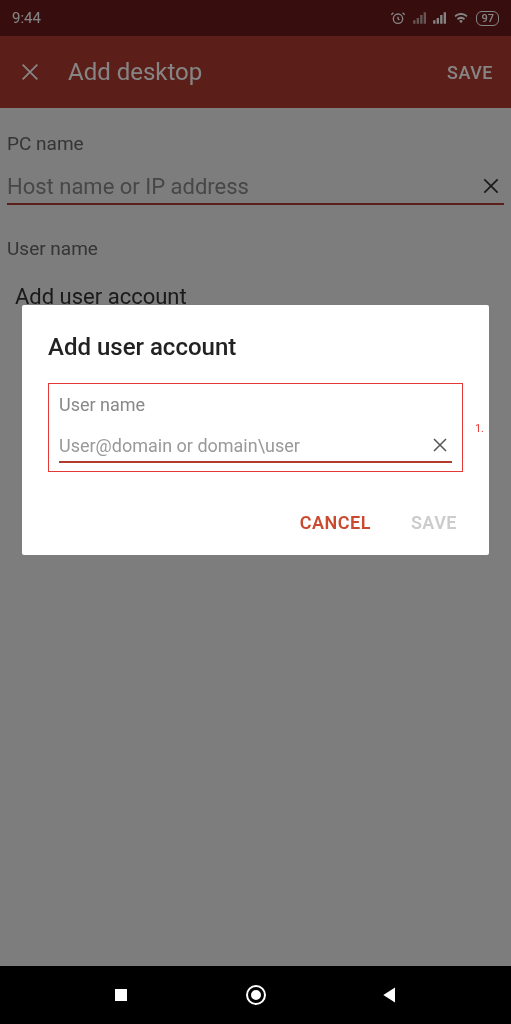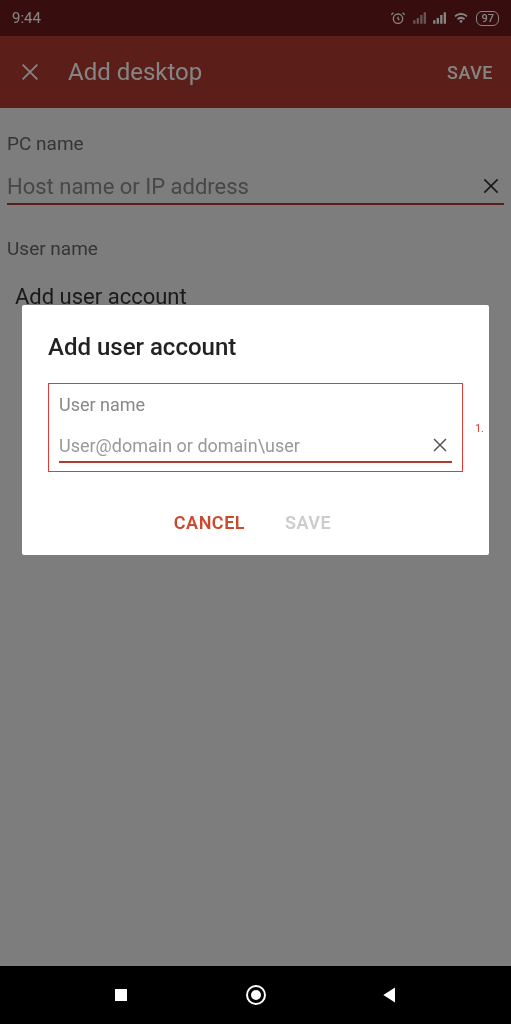--- a/index.html
+++ b/index.html
@@ -154,21 +154,21 @@
     .annot {
       position: absolute;
       right: -22px;
       top: 50%;
       transform: translateY(-50%);
       font-size: 11px;
       color: #e53935;
     }
     .dialog-actions {
       display: flex;
-      justify-content: center;
+      justify-content: flex-end;
       gap: 40px;
       padding-top: 20px;
       padding-right: 6px;
     }
     .dialog-btn {
       font-size: 18px;
       font-weight: 600;
       letter-spacing: 0.5px;
       background: none;
       border: none;

